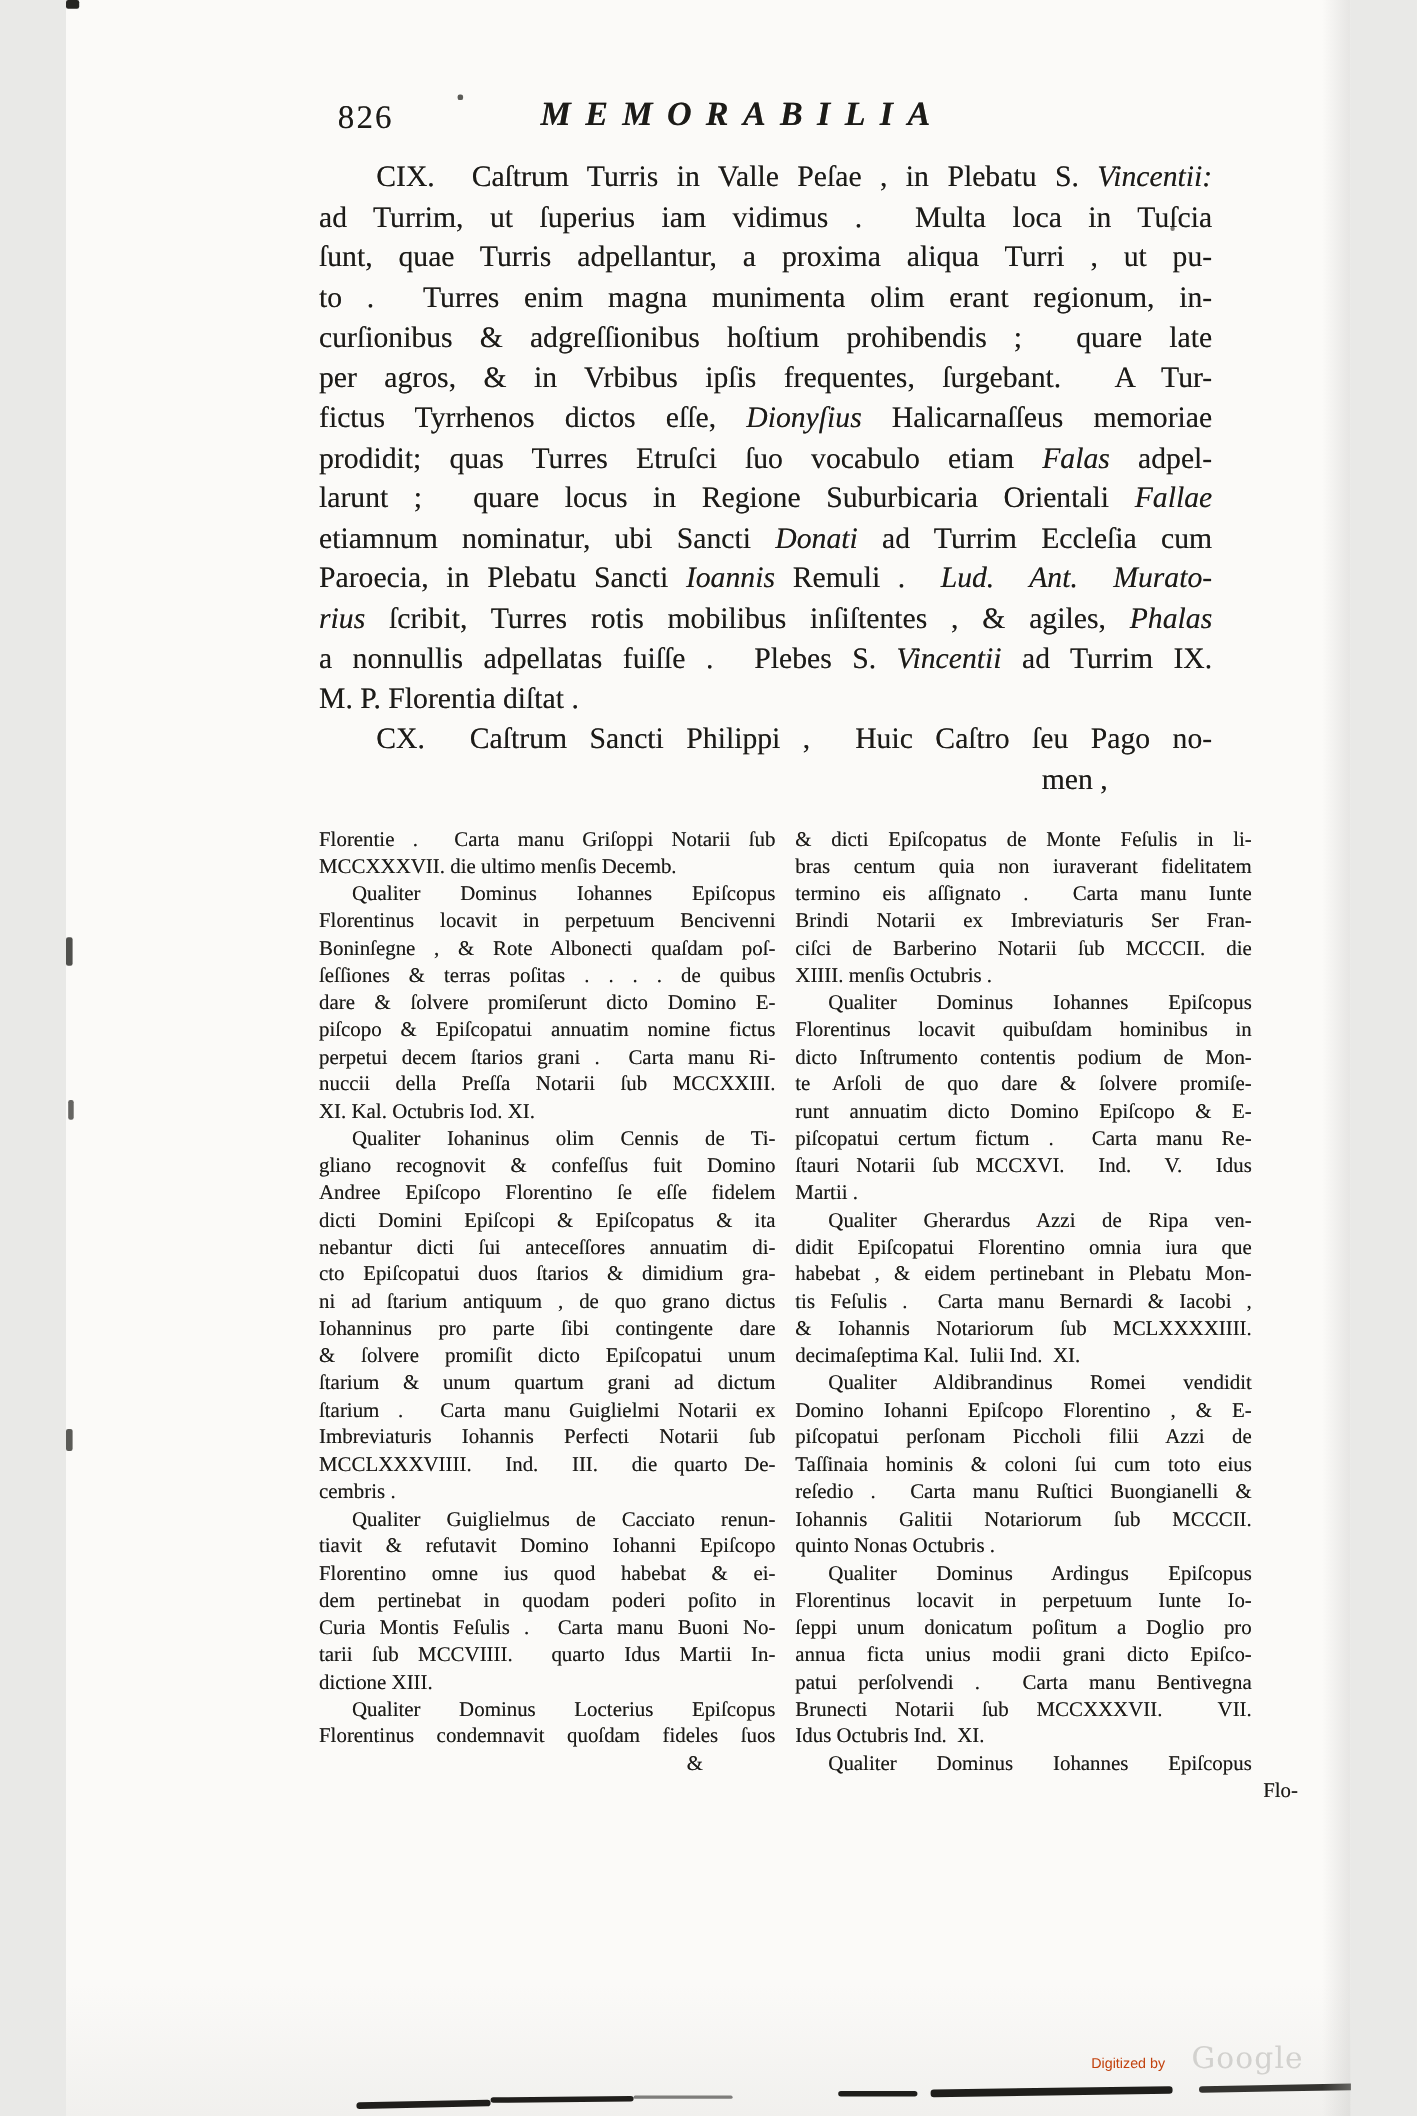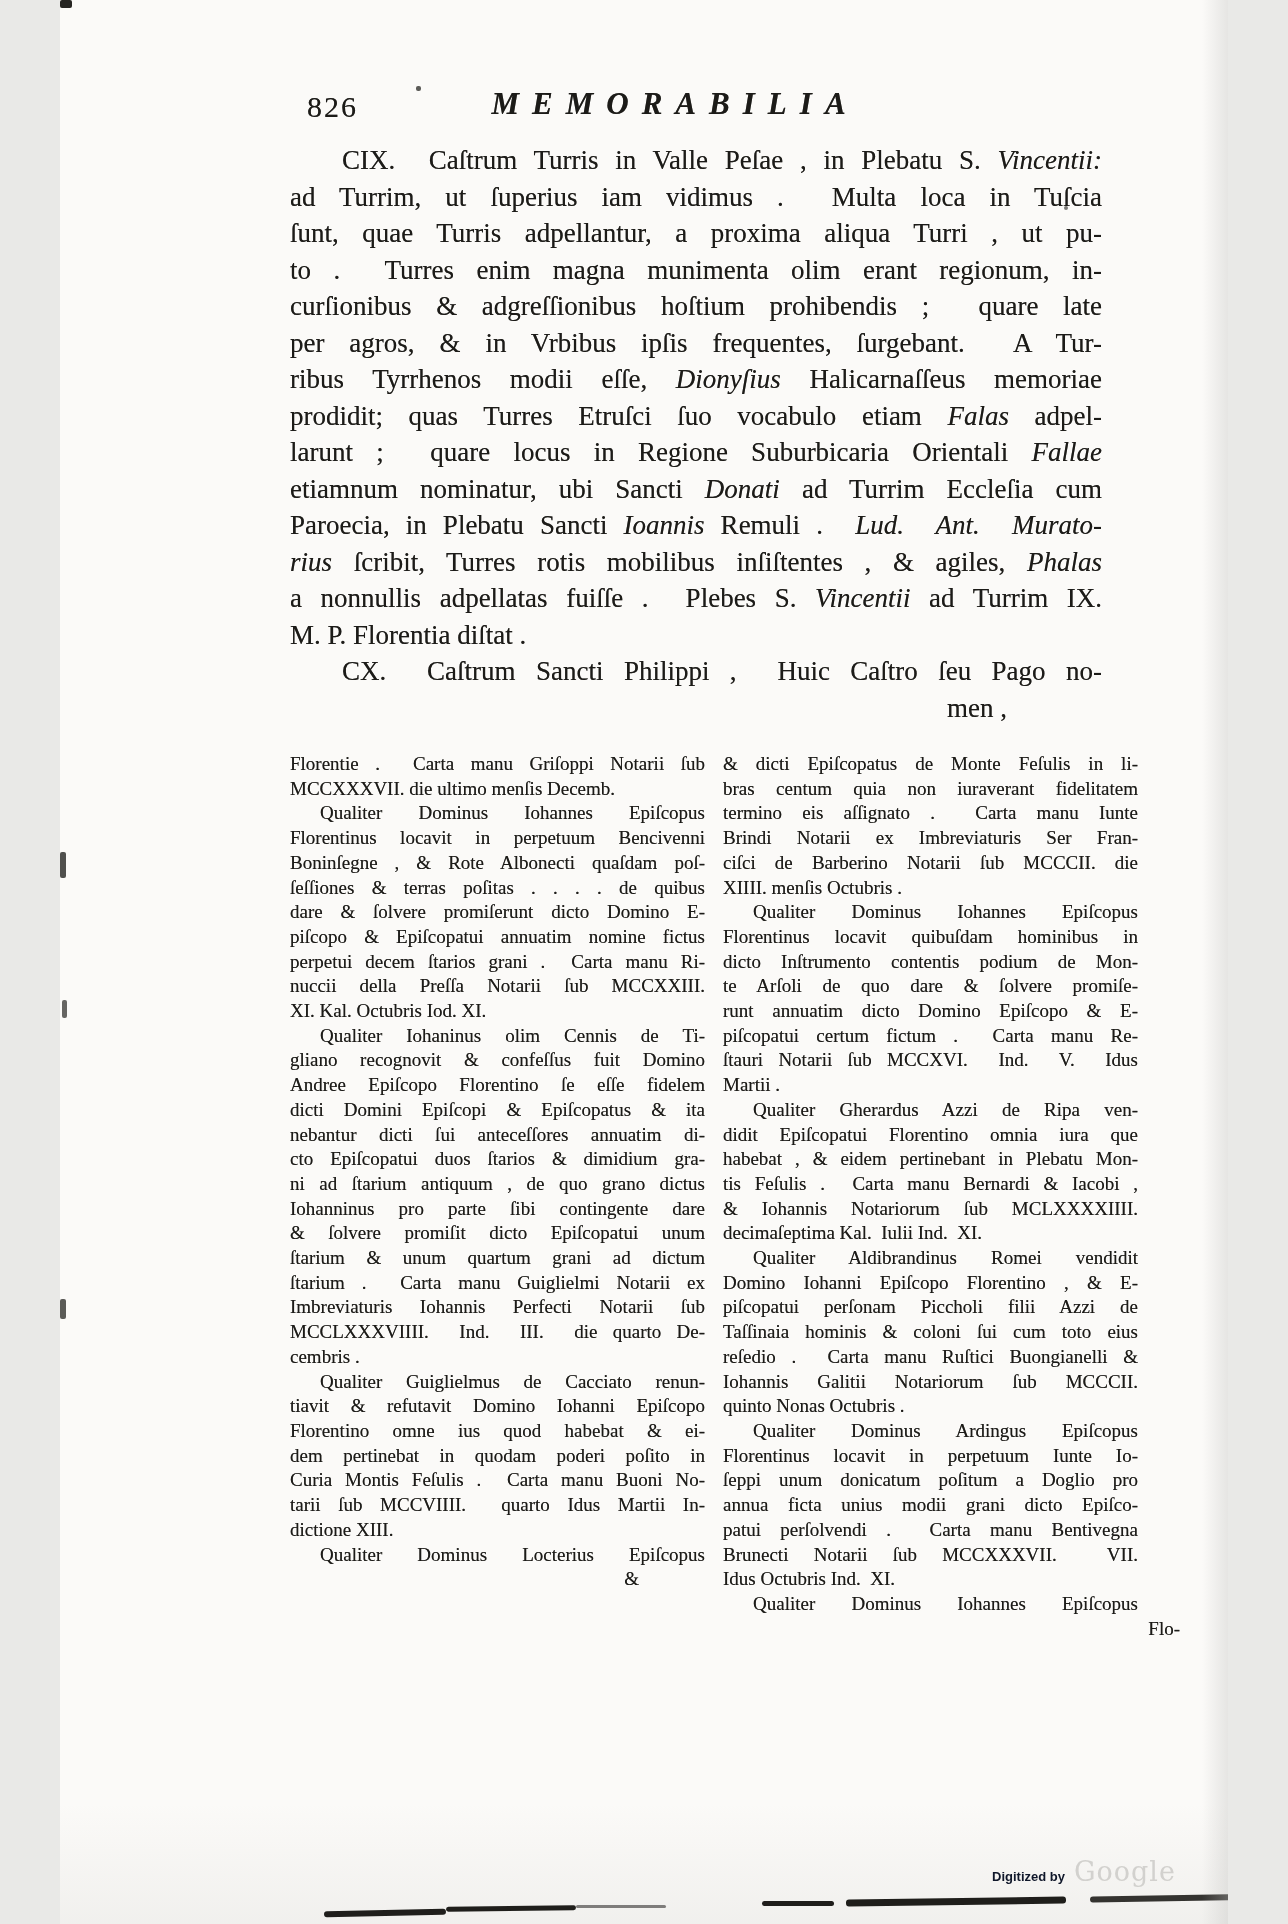--- a/index.html
+++ b/index.html
@@ -61,21 +61,21 @@
 
   .catchword-line{ text-align:right; }
   #catchword-left{ padding-right:66px; }
   #catchword-right{ margin-right:-42px; }
 
   #watermark{
     position:absolute; left:932px; top:1856px;
     color:#cfcecb; white-space:nowrap;
     -webkit-user-select:none; user-select:none;
   }
-  #watermark .wm-prefix{ font-size:13px; font-family:"Liberation Sans",sans-serif; color:#0f172a; margin-right:9px;font-weight:bold; }
+  #watermark .wm-prefix{ font-size:13px; font-family:"Liberation Sans",sans-serif; color:#c2410c; margin-right:24px; }
   #watermark .wm-logo{ font-size:27px; font-family:"DejaVu Serif","Liberation Serif",serif; color:#d2d1ce; letter-spacing:1px; }
 
   .artifact{ position:absolute; background:#262522; border-radius:2px; }
   .edge-seg{ position:absolute; background:#1f1e1b; border-radius:3px; }
 </style>
 </head>
 <body>
 
 <div id="page">
 
@@ -83,21 +83,21 @@
   <div id="running-head" class="txt">MEMORABILIA</div>
 
   <div id="main-text" class="txt">
     <div>
         <div class="line j ind1"><span>CIX.  Caſtrum Turris in Valle Peſae , in Plebatu S. </span><em>Vincentii:</em></div>
         <div class="line j"><span>ad Turrim, ut ſuperius iam vidimus .  Multa loca in Tuſcia</span></div>
         <div class="line j"><span>ſunt, quae Turris adpellantur, a proxima aliqua Turri , ut pu-</span></div>
         <div class="line j"><span>to .  Turres enim magna munimenta olim erant regionum, in-</span></div>
         <div class="line j"><span>curſionibus &amp; adgreſſionibus hoſtium prohibendis ;  quare late</span></div>
         <div class="line j"><span>per agros, &amp; in Vrbibus ipſis frequentes, ſurgebant.  A Tur-</span></div>
-        <div class="line j"><span>ribus Tyrrhenos modii eſſe, </span><em>Dionyſius</em><span> Halicarnaſſeus memoriae</span></div>
+        <div class="line j"><span>fictus Tyrrhenos dictos eſſe, </span><em>Dionyſius</em><span> Halicarnaſſeus memoriae</span></div>
         <div class="line j"><span>prodidit; quas Turres Etruſci ſuo vocabulo etiam </span><em>Falas</em><span> adpel-</span></div>
         <div class="line j"><span>larunt ;  quare locus in Regione Suburbicaria Orientali </span><em>Fallae</em></div>
         <div class="line j"><span>etiamnum nominatur, ubi Sancti </span><em>Donati</em><span> ad Turrim Eccleſia cum</span></div>
         <div class="line j"><span>Paroecia, in Plebatu Sancti </span><em>Ioannis</em><span> Remuli .  </span><em>Lud.  Ant.  Murato-</em></div>
         <div class="line j"><em>rius</em><span> ſcribit, Turres rotis mobilibus inſiſtentes , &amp; agiles, </span><em>Phalas</em></div>
         <div class="line j"><span>a nonnullis adpellatas fuiſſe .  Plebes S. </span><em>Vincentii</em><span> ad Turrim IX.</span></div>
         <div class="line l"><span>M. P. Florentia diſtat .</span></div>
       </div>
     <div>
         <div class="line j ind1"><span>CX.  Caſtrum Sancti Philippi ,  Huic Caſtro ſeu Pago no-</span></div>
@@ -134,20 +134,21 @@
           <div class="line j"><span>MCCLXXXVIIII.  Ind.  III.  die quarto De-</span></div>
           <div class="line l"><span>cembris .</span></div>
           <div class="line j ind2"><span>Qualiter Guiglielmus de Cacciato renun-</span></div>
           <div class="line j"><span>tiavit &amp; refutavit Domino Iohanni Epiſcopo</span></div>
           <div class="line j"><span>Florentino omne ius quod habebat &amp; ei-</span></div>
           <div class="line j"><span>dem pertinebat in quodam poderi poſito in</span></div>
           <div class="line j"><span>Curia Montis Feſulis .  Carta manu Buoni No-</span></div>
           <div class="line j"><span>tarii ſub MCCVIIII.  quarto Idus Martii In-</span></div>
           <div class="line l"><span>dictione XIII.</span></div>
           <div class="line j ind2"><span>Qualiter Dominus Locterius Epiſcopus</span></div>
+          <div class="line j"><span>Florentinus condemnavit quoſdam fideles ſuos</span></div>
         </div>
       <div class="line catchword-line" id="catchword-left">&amp;</div>
     </div>
     <div class="fn-col">
       <div>
           <div class="line j"><span>&amp; dicti Epiſcopatus de Monte Feſulis in li-</span></div>
           <div class="line j"><span>bras centum quia non iuraverant fidelitatem</span></div>
           <div class="line j"><span>termino eis aſſignato .  Carta manu Iunte</span></div>
           <div class="line j"><span>Brindi Notarii ex Imbreviaturis Ser Fran-</span></div>
           <div class="line j"><span>ciſci de Barberino Notarii ſub MCCCII. die</span></div>

